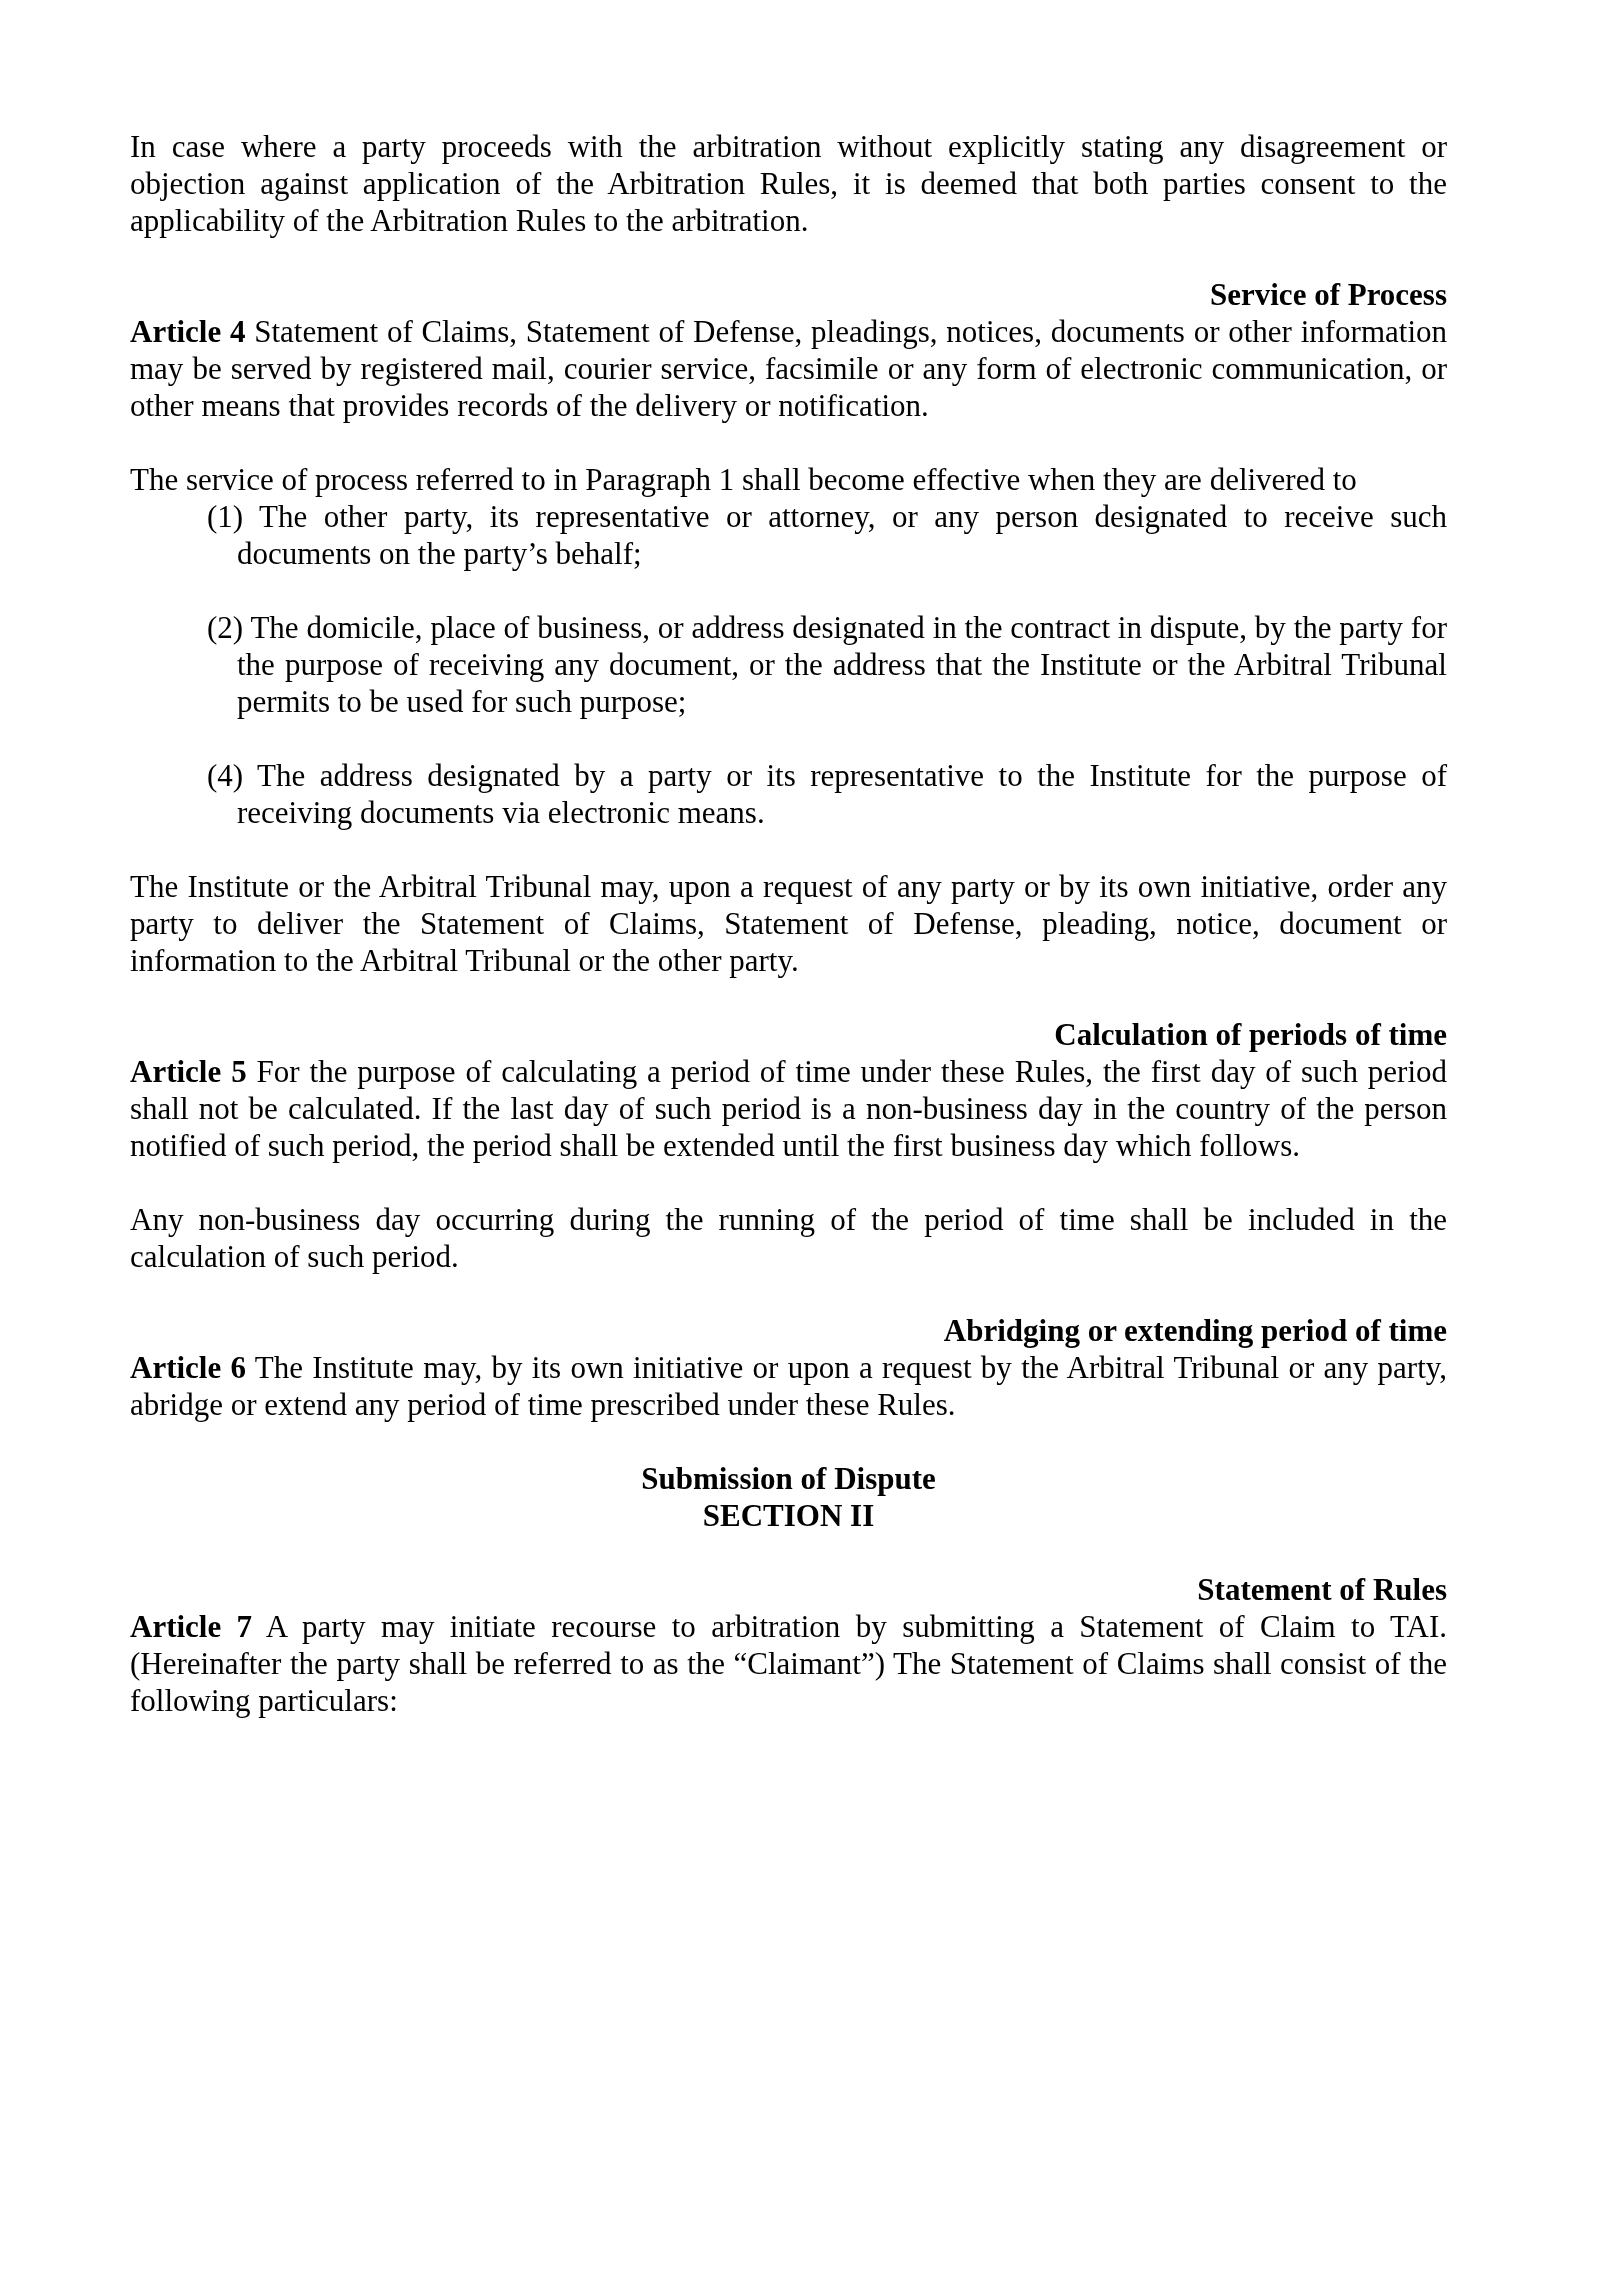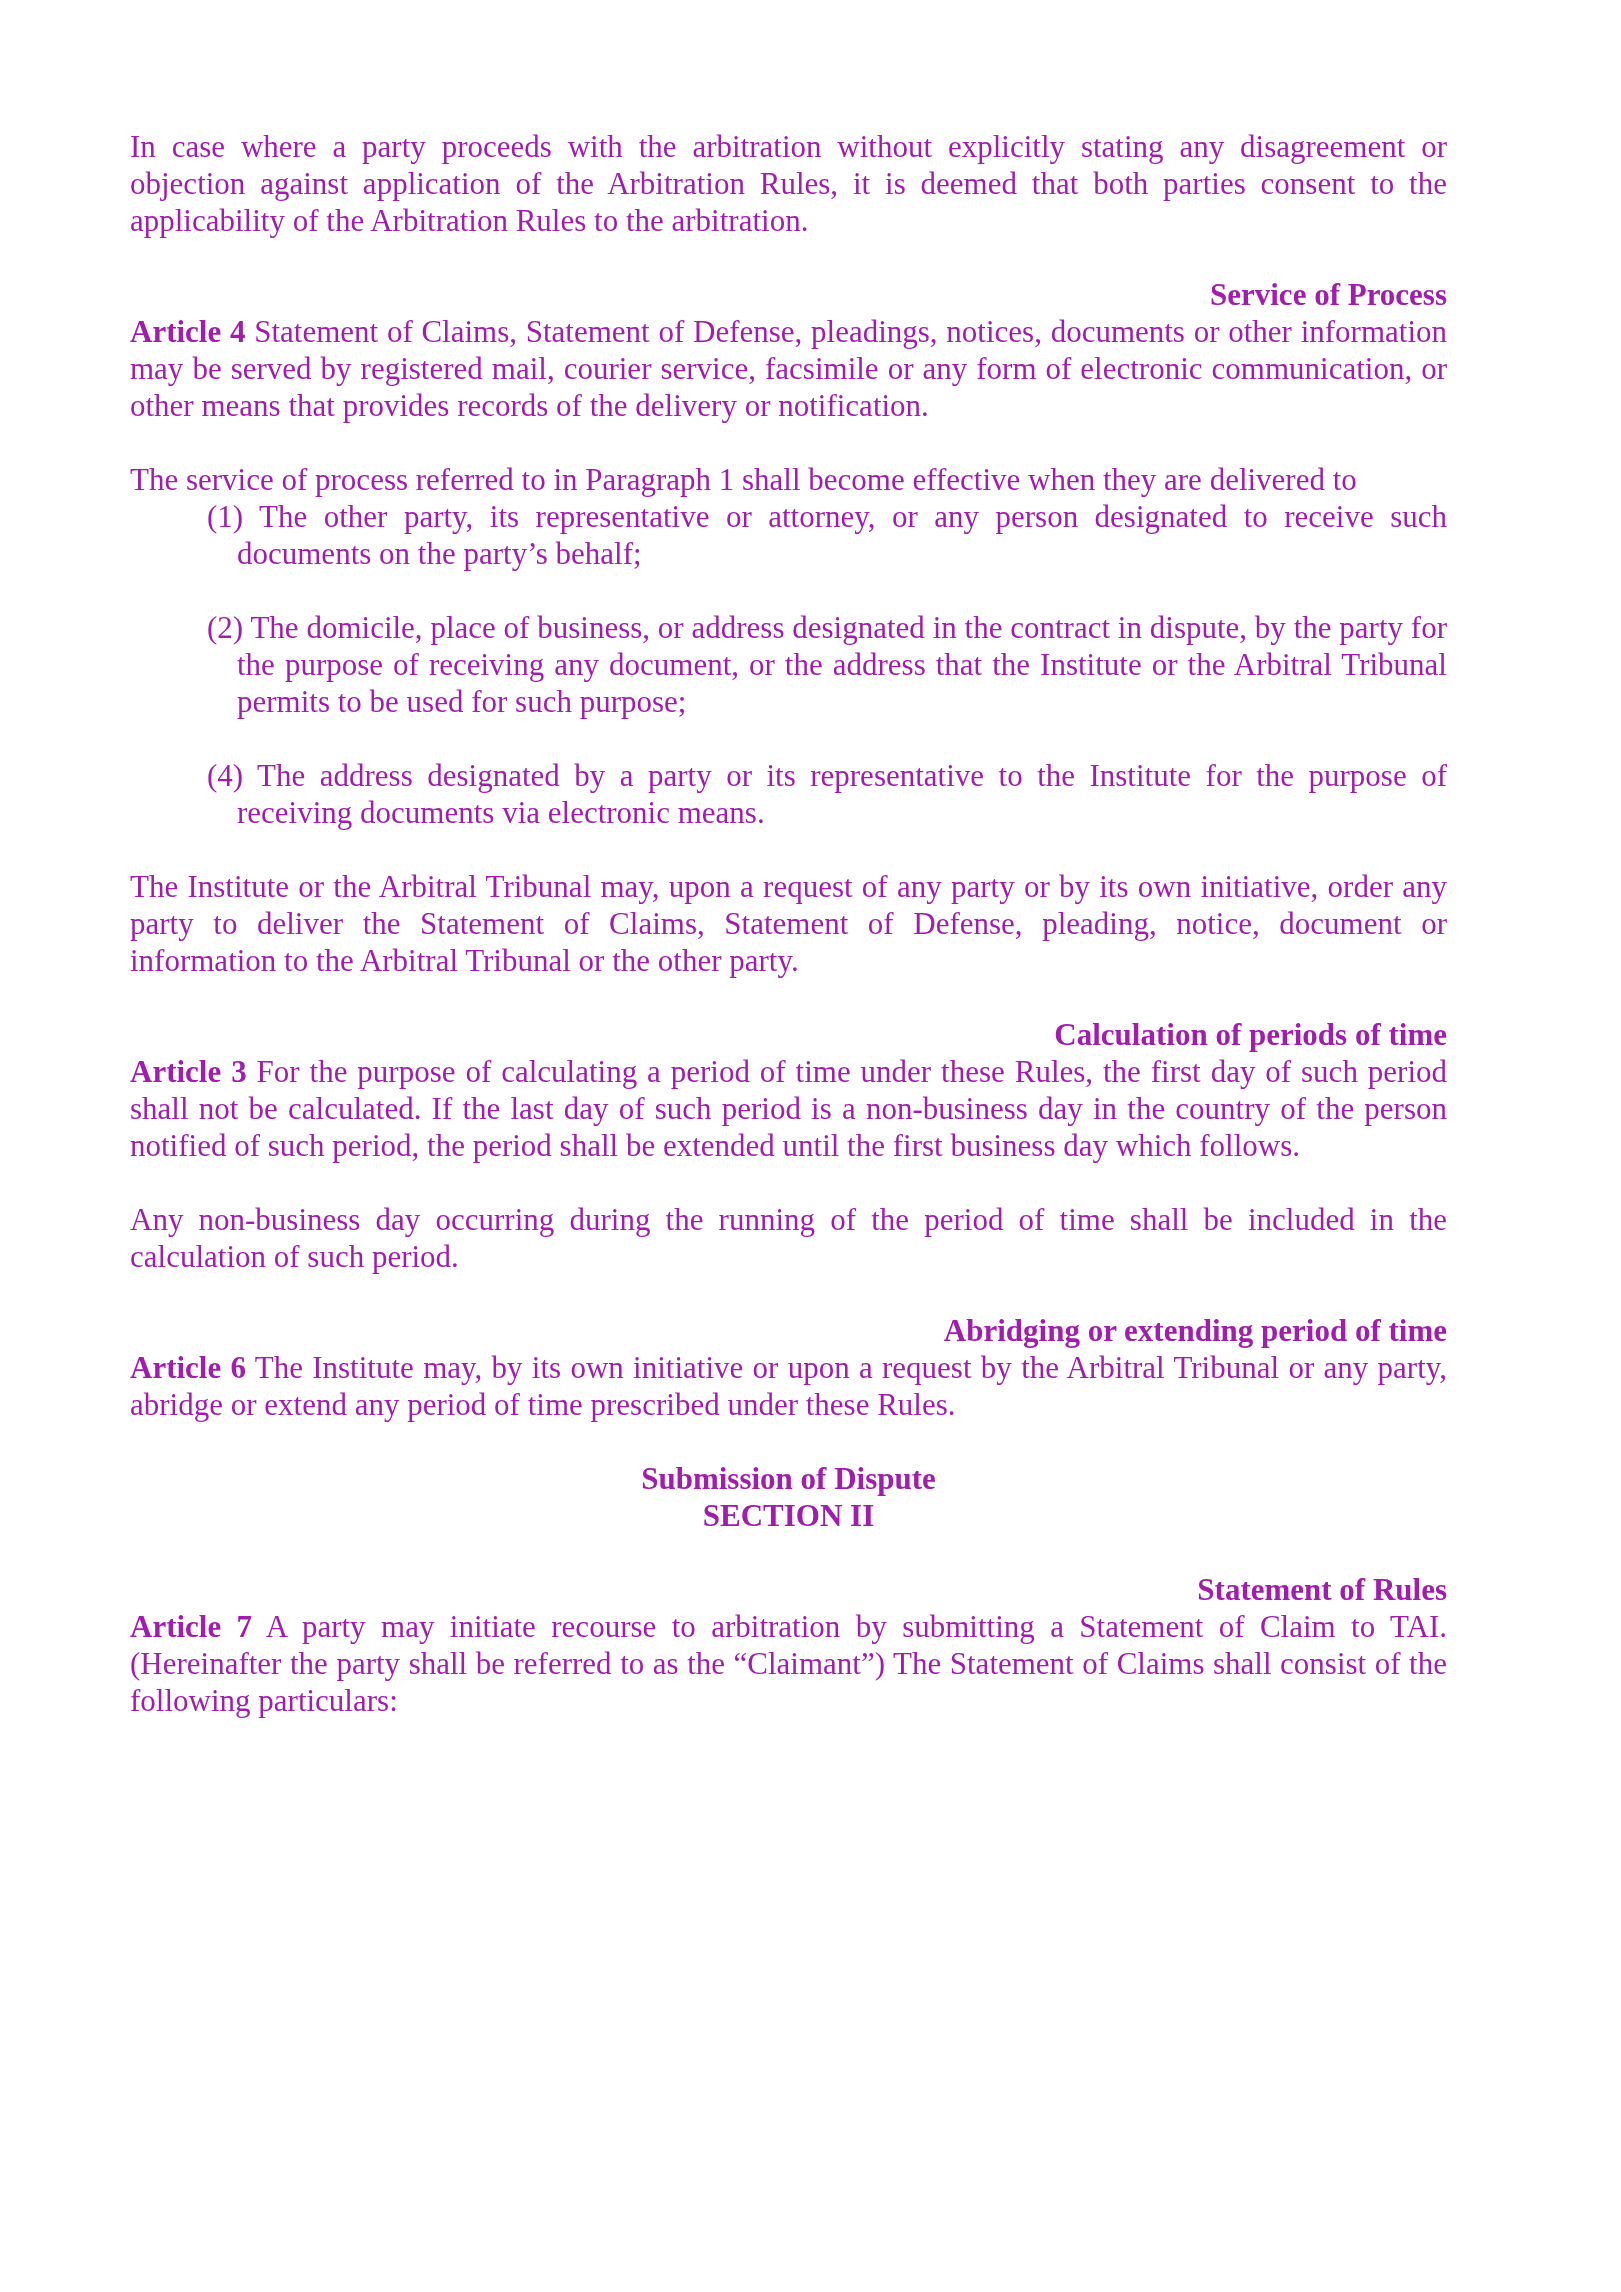--- a/index.html
+++ b/index.html
@@ -7,21 +7,21 @@
     padding: 0;
     background: #ffffff;
   }
   .page {
     position: relative;
     width: 1578px;
     height: 2293px;
     box-sizing: border-box;
     padding: 128px 131px 87px 130px;
     background: #ffffff;
-    color: #a21caf;
+    color: #000000;
     font-family: "Liberation Serif", "DejaVu Serif", serif;
     font-size: 31px;
     line-height: 37px;
     overflow: hidden;
   }
   .para {
     text-align: justify;
     margin: 0 0 37px 0;
   }
   .para.tight {
@@ -63,21 +63,21 @@
   <div>
       <div class="para">In case where a party proceeds with the arbitration without explicitly stating any disagreement or objection against application of the Arbitration Rules, it is deemed that both parties consent to the applicability of the Arbitration Rules to the arbitration.</div>
       <div class="heading">Service of Process</div>
       <div class="para"><span class="article-label">Article 4</span> <span>Statement of Claims, Statement of Defense, pleadings, notices, documents or other information may be served by registered mail, courier service, facsimile or any form of electronic communication, or other means that provides records of the delivery or notification.</span></div>
       <div class="para tight">The service of process  referred to in Paragraph 1 shall become effective when they are delivered to</div>
       <div class="list-item"><span class="list-marker">(1)</span> <span>The other party, its representative or attorney, or any person designated to receive such documents on the party’s behalf;</span></div>
       <div class="list-item"><span class="list-marker">(2)</span> <span>The domicile, place of business, or address designated in the contract in dispute, by the party for the purpose of receiving any document, or the address that the Institute or the Arbitral Tribunal permits to be used for such purpose;</span></div>
       <div class="list-item"><span class="list-marker">(4)</span> <span>The address designated by a party or its representative to the Institute for the purpose of receiving documents via electronic means.</span></div>
       <div class="para">The Institute or the Arbitral Tribunal may, upon a request of any party or by its own initiative, order any party to deliver the Statement of Claims, Statement of Defense, pleading, notice, document or information to the Arbitral Tribunal or the other party.</div>
       <div class="heading">Calculation of periods of time</div>
-      <div class="para"><span class="article-label">Article 3</span> <span>For the purpose of calculating a period of time under these Rules, the first day of such period shall not be calculated.  If the last day of such period is a non-business day in the country of the person notified of such period, the period shall be extended until the first business day which follows.</span></div>
+      <div class="para"><span class="article-label">Article 5</span> <span>For the purpose of calculating a period of time under these Rules, the first day of such period shall not be calculated.  If the last day of such period is a non-business day in the country of the person notified of such period, the period shall be extended until the first business day which follows.</span></div>
       <div class="para">Any non-business day occurring during the running of the period of time shall be included in the calculation of such period.</div>
       <div class="heading">Abridging or extending period of time</div>
       <div class="para"><span class="article-label">Article 6</span> <span>The Institute may, by its own initiative or upon a request by the Arbitral Tribunal or any party, abridge or extend any period of time prescribed under these Rules.</span></div>
       <div class="section-heading">
         <div>Submission of Dispute</div>
         <div>SECTION II</div>
       </div>
       <div class="heading">Statement of Rules</div>
       <div class="para tight"><span class="article-label">Article 7</span> <span>A party may initiate recourse to arbitration by submitting a Statement of Claim to TAI. (Hereinafter the party shall be referred to as the “Claimant”)  The Statement of Claims shall consist of the following particulars:</span></div>
     </div>

